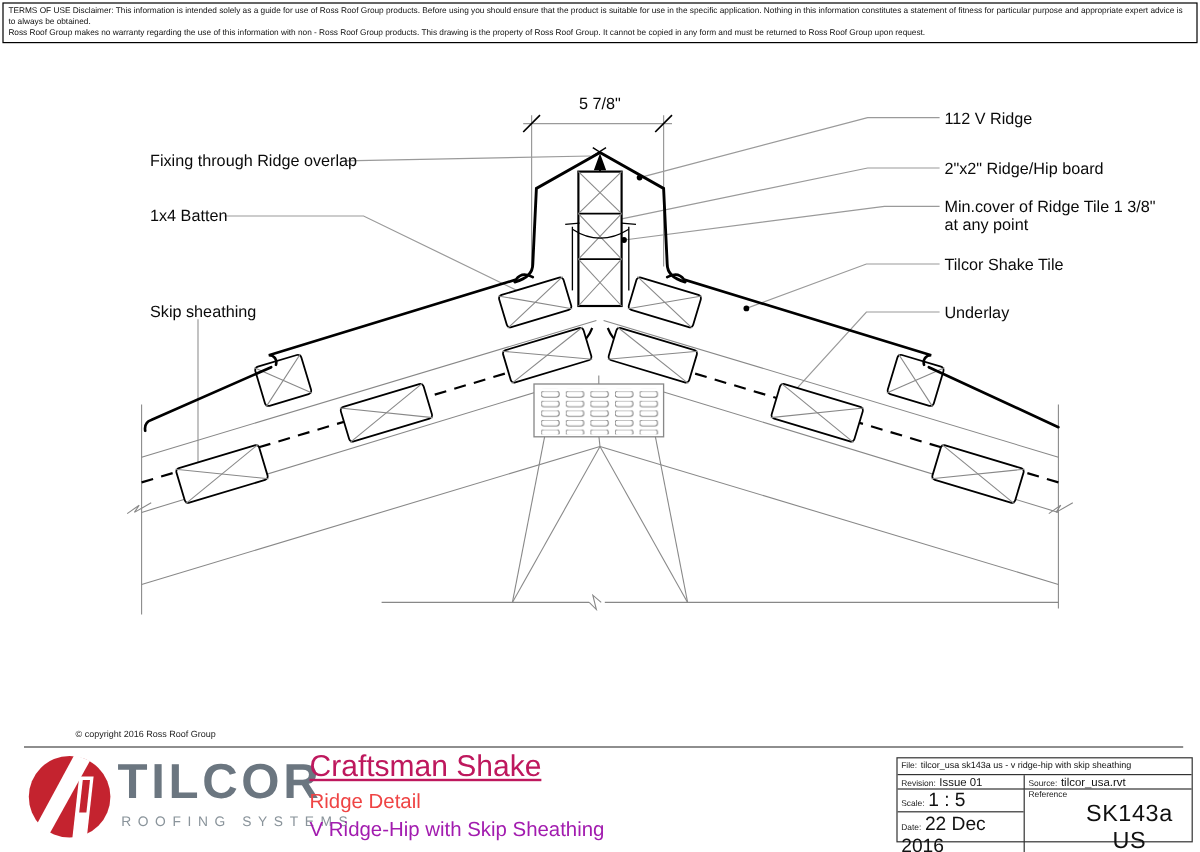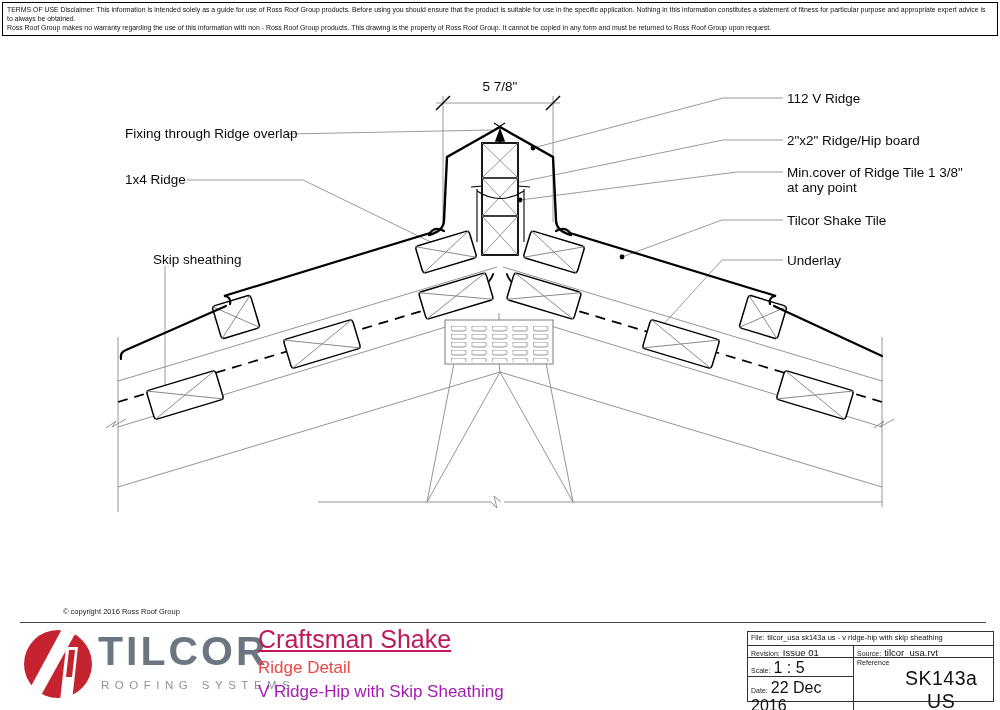--- a/index.html
+++ b/index.html
@@ -243,22 +243,22 @@
   </defs>
   <g>
     <rect x="445" y="320" width="108" height="44" fill="#fff" stroke="#888" stroke-width="1.1"></rect>
     <rect x="449" y="324" width="100" height="38" fill="url(#vents)" stroke="none"></rect>
   </g>
 </svg>
 
 <div class="abs callout dim-text" style="left:468px;top:79px;width:64px;">5 7/8"</div>
 
 <div class="abs callout" style="left:125px;top:126px;">Fixing through Ridge overlap</div>
-<div class="abs callout" style="left:125px;top:172px;">1x4 Ridge</div>
-<div class="abs callout" style="left:125px;top:252px;margin-left:28px;">Skip sheathing</div>
+<div class="abs callout" style="left:125px;top:172px;">1x4 Batten</div>
+<div class="abs callout" style="left:125px;top:252px;">Skip sheathing</div>
 
 <div class="abs callout" style="left:787px;top:91px;">112 V Ridge</div>
 <div class="abs callout" style="left:787px;top:133px;">2"x2" Ridge/Hip board</div>
 <div class="abs callout" style="left:787px;top:165px;">
   <div>Min.cover of Ridge Tile 1 3/8"</div>
   <div>at any point</div>
 </div>
 <div class="abs callout" style="left:787px;top:213px;">Tilcor Shake Tile</div>
 <div class="abs callout" style="left:787px;top:253px;">Underlay</div>
 

